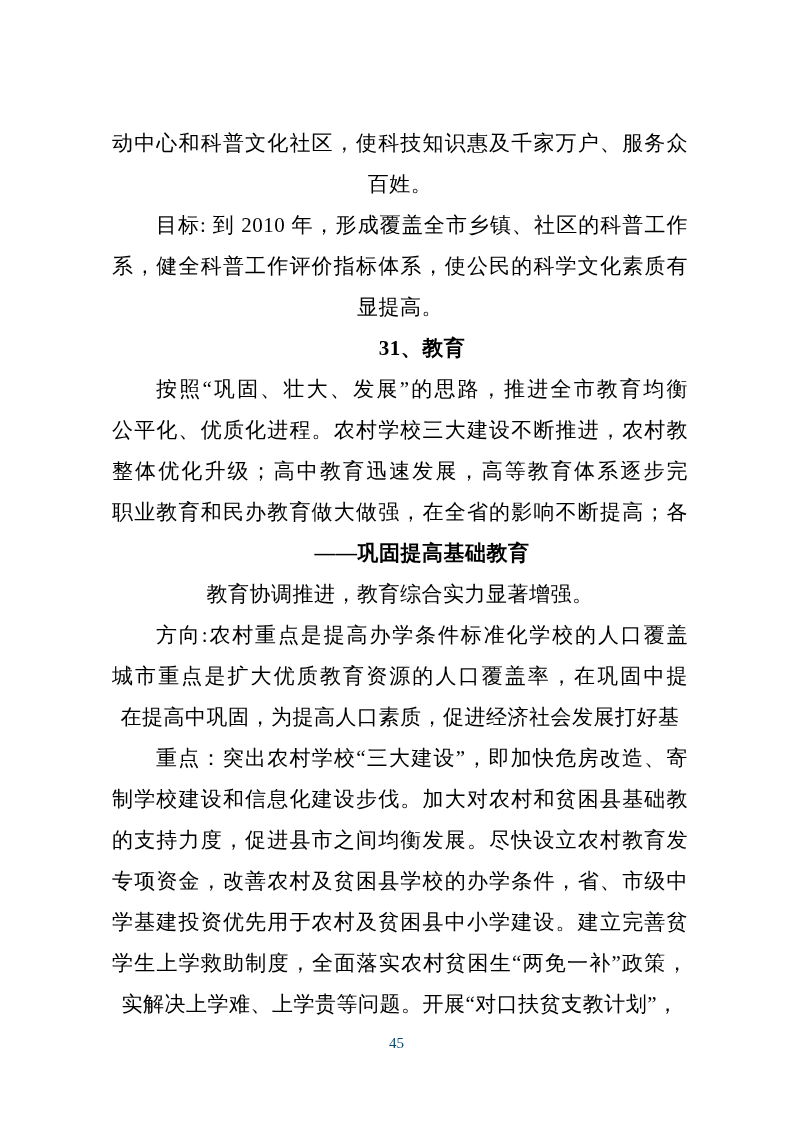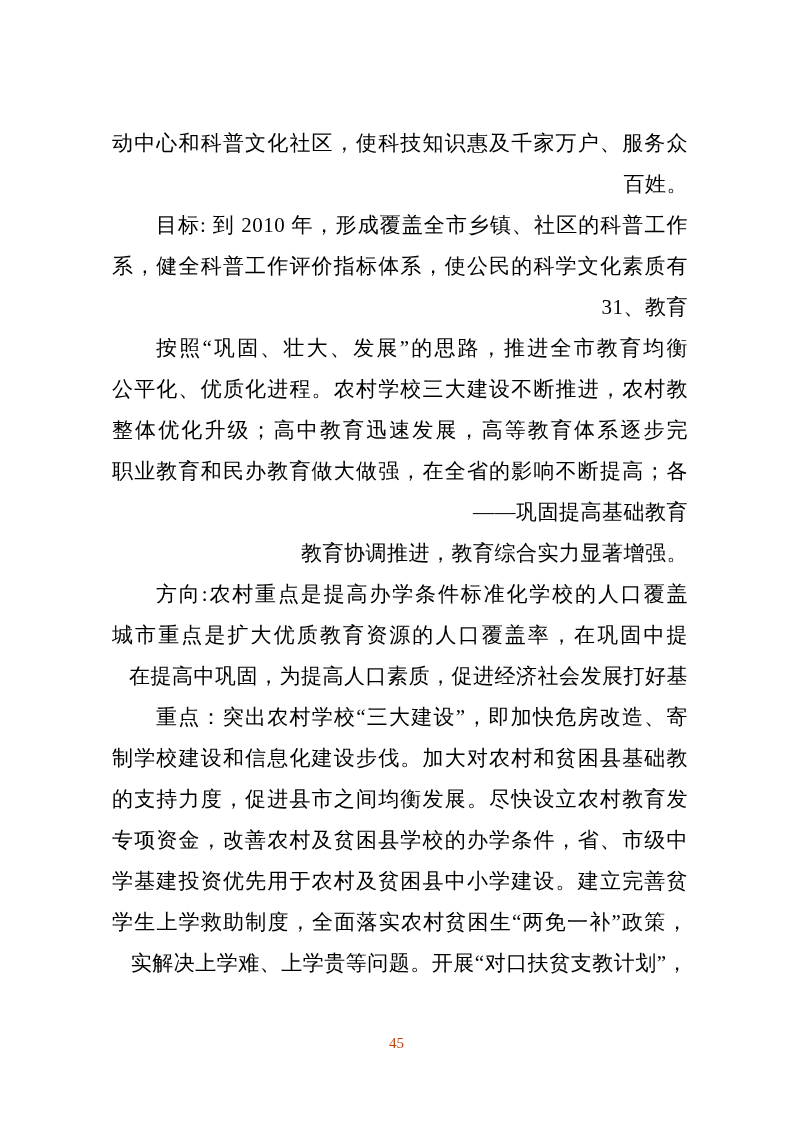--- a/index.html
+++ b/index.html
@@ -19,56 +19,57 @@
   .content {
     position: absolute;
     left: 112px;
     top: 123px;
     width: 576px;
   }
   .line {
     font-size: 21px;
     line-height: 41px;
     height: 41px;
-    text-align: right;
+    text-align: center;
     letter-spacing: 0.5px;
     white-space: normal;
     overflow: hidden;
   }
   
   .line.fill {
     text-align: justify;
     text-align-last: justify;
   }
   .line.indent {
     padding-left: 44px;
   }
   .line.heading {
-    font-weight: normal;
+    font-weight: bold;
   }
   .footer {
     position: absolute;
     left: 0;
     top: 1033px;
     width: 100%;
     text-align: center;
     font-size: 15px;
     line-height: 20px;
-    color: #c2410c;
+    color: #0c4a6e;
   }
 </style>
 </head>
 <body>
 
 <div class="page">
   <div class="content">
       <div class="line fill">动中心和科普文化社区，使科技知识惠及千家万户、服务众多</div>
       <div class="line">百姓。</div>
       <div class="line indent fill">目标: 到 2010 年，形成覆盖全市乡镇、社区的科普工作体</div>
       <div class="line fill">系，健全科普工作评价指标体系，使公民的科学文化素质有明</div>
+      <div class="line">显提高。</div>
       <div class="line heading indent">31、教育</div>
       <div class="line indent fill">按照“巩固、壮大、发展”的思路，推进全市教育均衡化、</div>
       <div class="line fill">公平化、优质化进程。农村学校三大建设不断推进，农村教育</div>
       <div class="line fill">整体优化升级；高中教育迅速发展，高等教育体系逐步完善；</div>
       <div class="line fill">职业教育和民办教育做大做强，在全省的影响不断提高；各类</div>
       <div class="line heading indent">——巩固提高基础教育</div>
       <div class="line">教育协调推进，教育综合实力显著增强。</div>
       <div class="line indent fill">方向:农村重点是提高办学条件标准化学校的人口覆盖率，</div>
       <div class="line fill">城市重点是扩大优质教育资源的人口覆盖率，在巩固中提高，</div>
       <div class="line">在提高中巩固，为提高人口素质，促进经济社会发展打好基础。</div>

